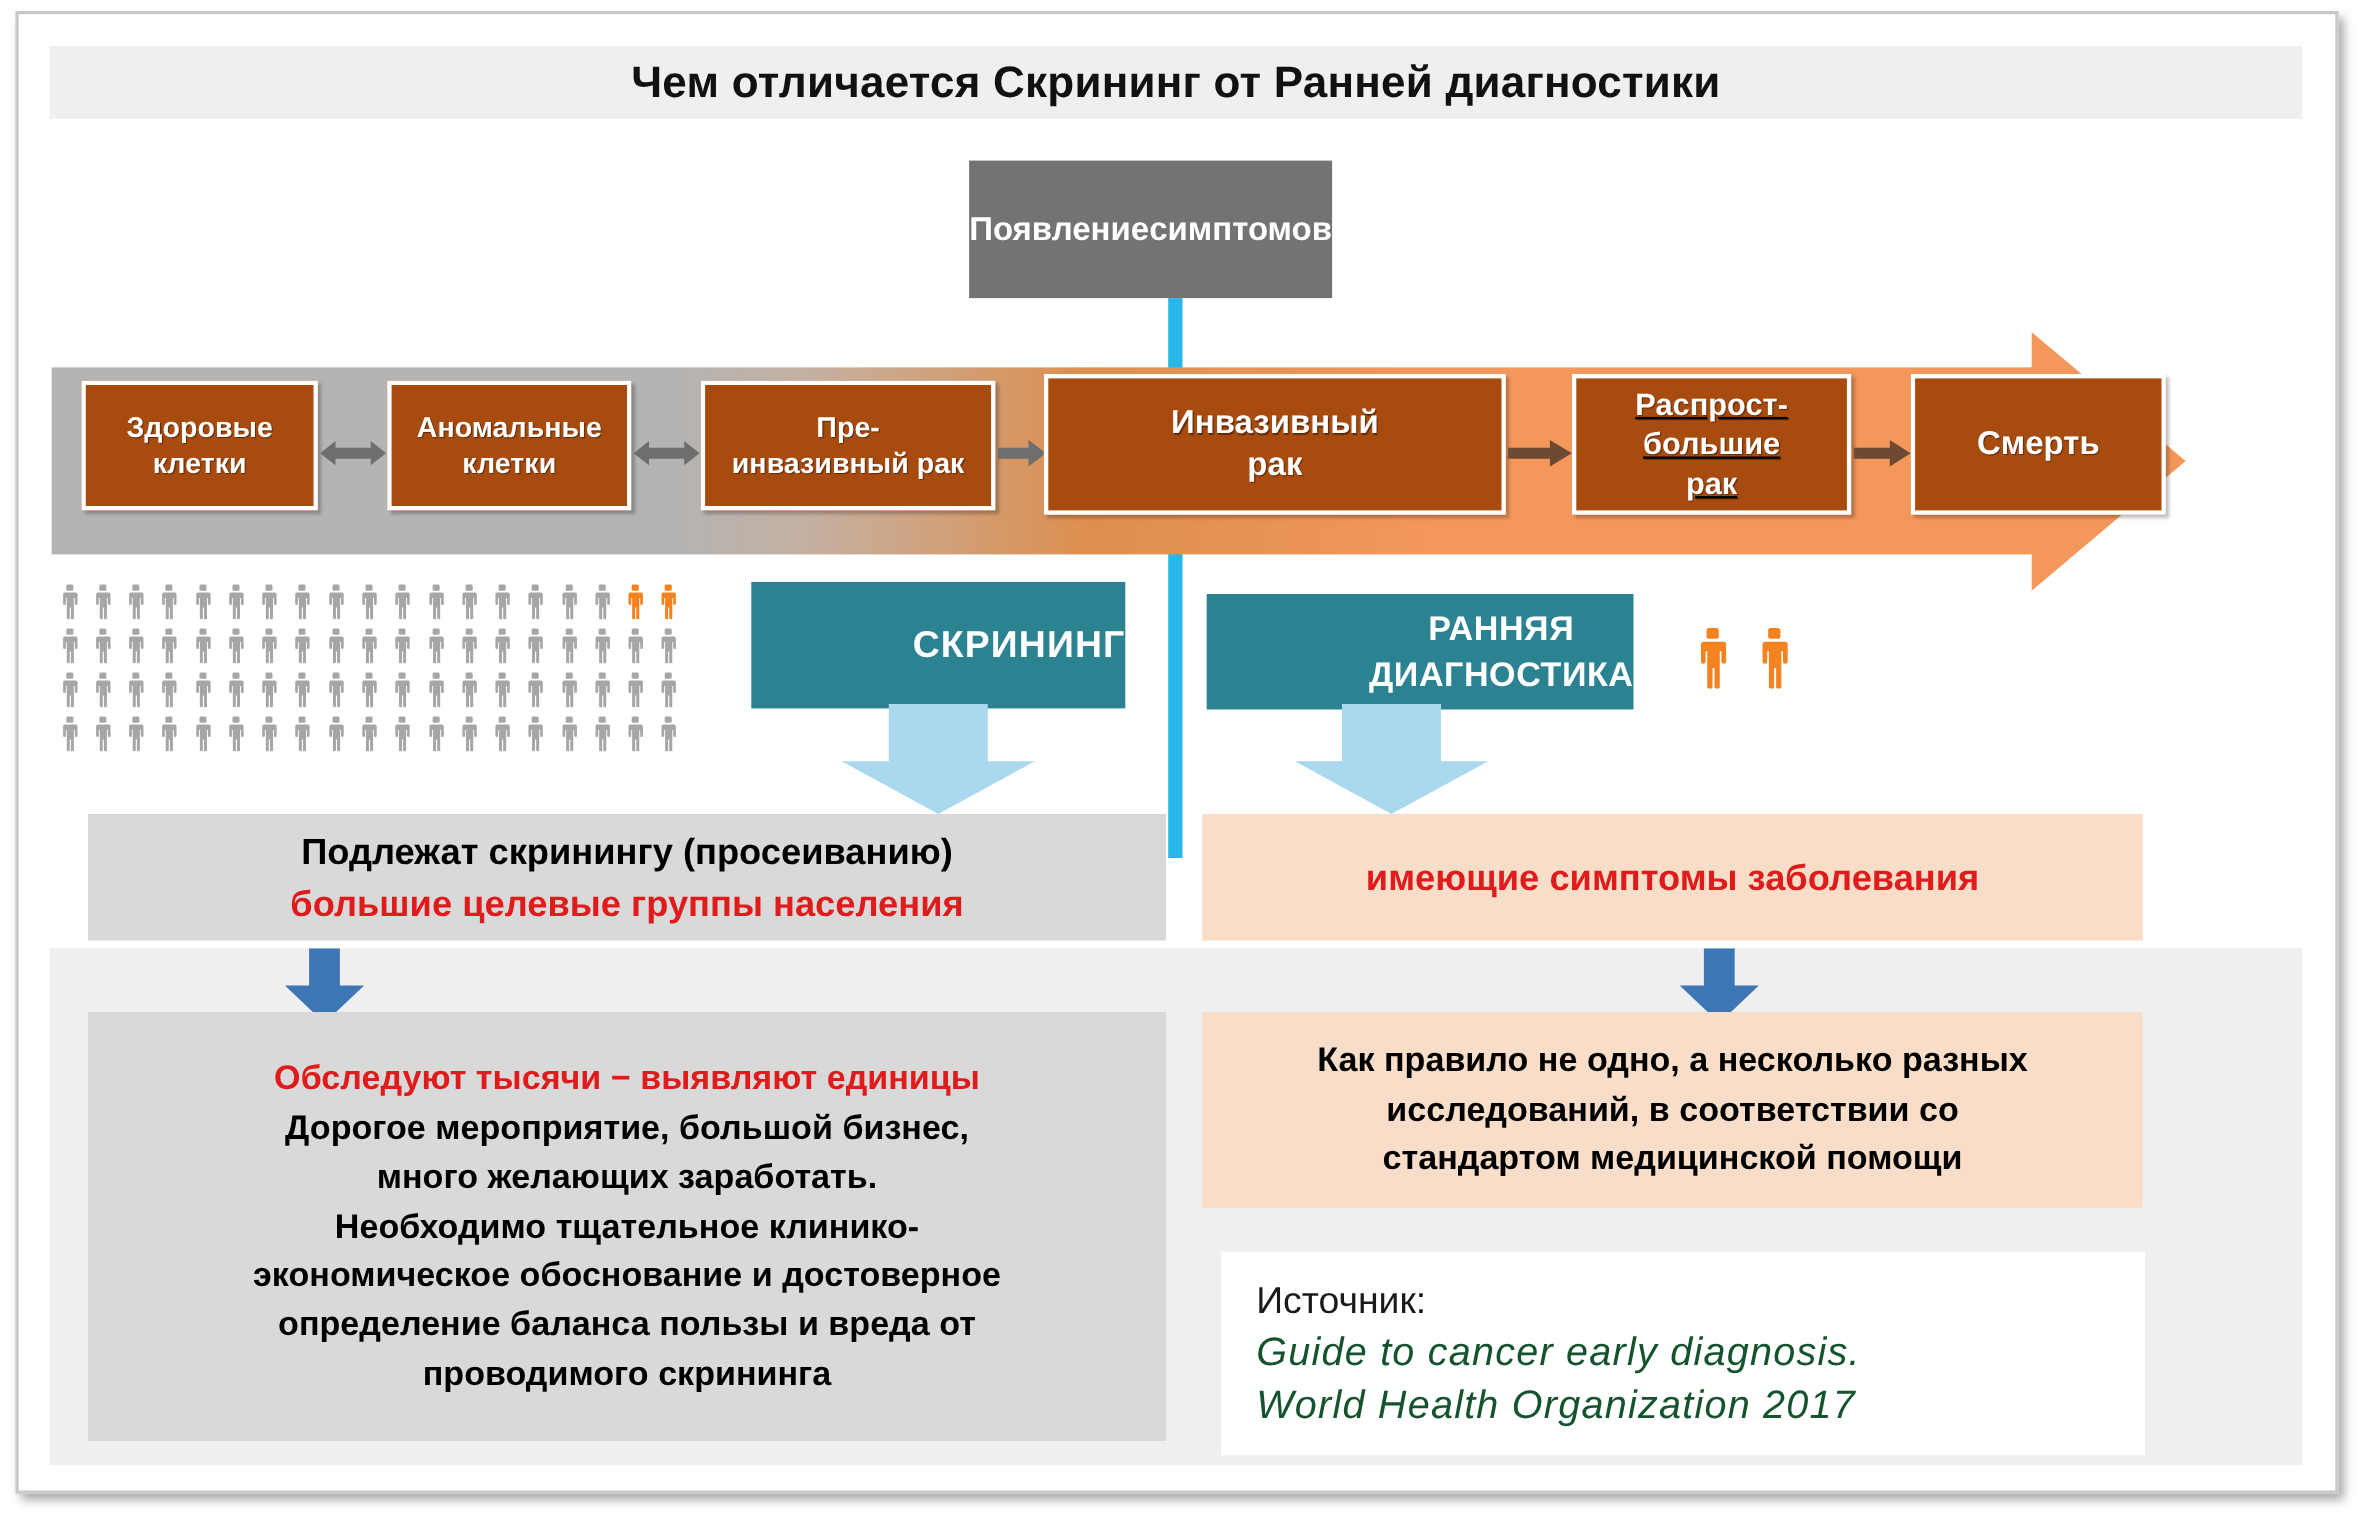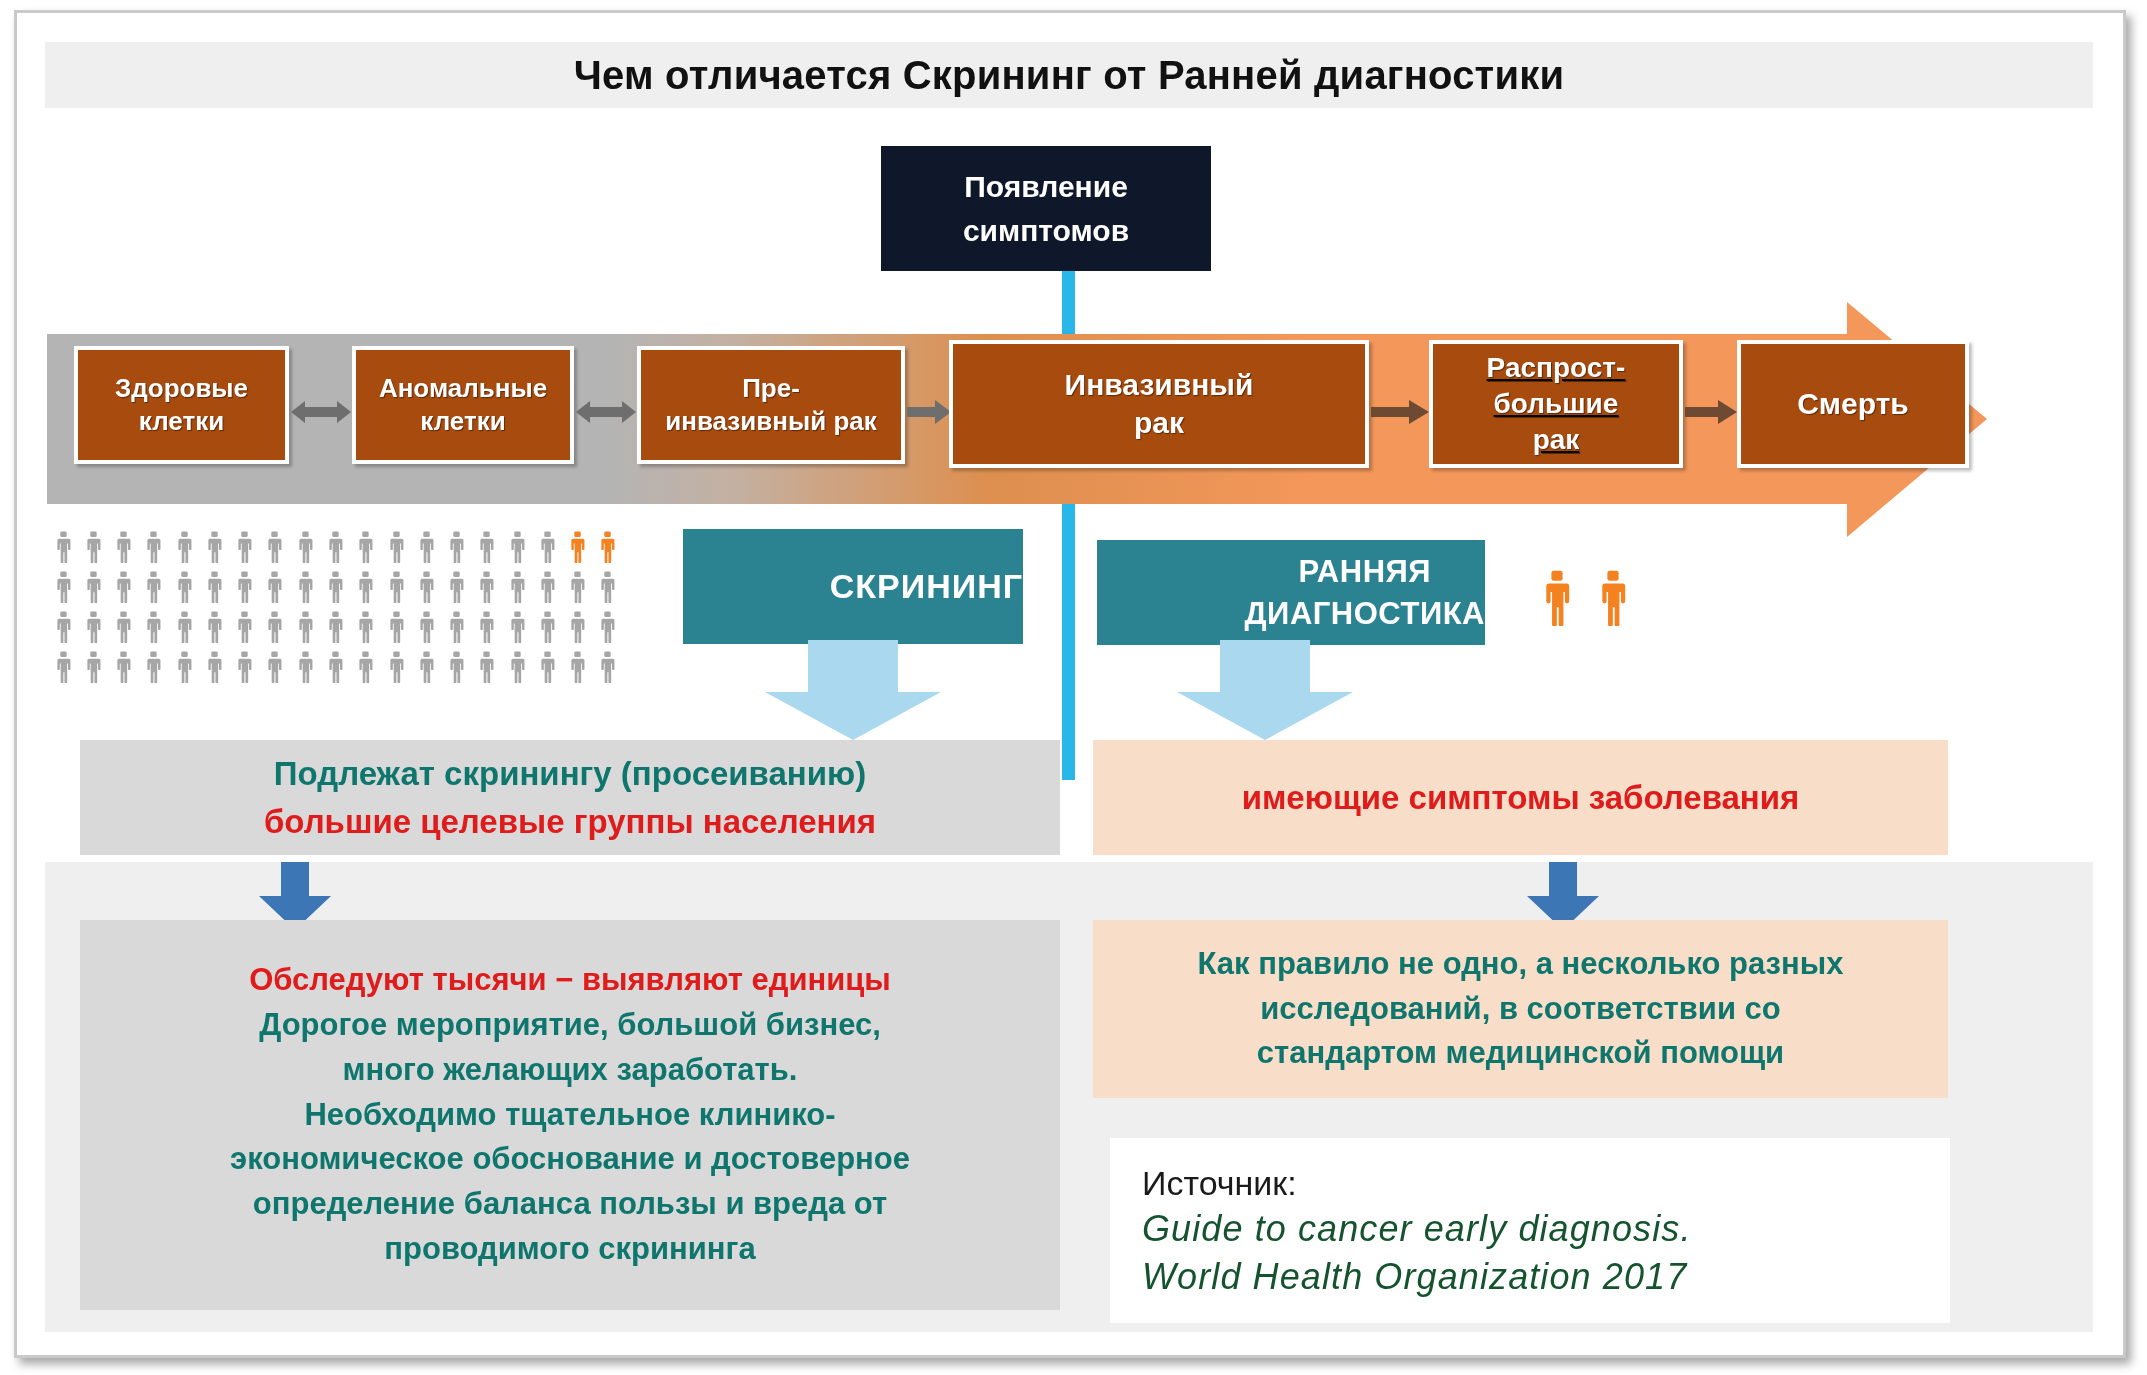--- a/index.html
+++ b/index.html
@@ -24,21 +24,21 @@
     background:#efefef;display:flex;align-items:center;justify-content:center;
   }
   #title-text{
     font-size:40px;font-weight:bold;color:#111111;letter-spacing:.2px;
     white-space:nowrap;
   }
 
   
   #symptoms-box{
     position:absolute;left:881px;top:146px;width:330px;height:125px;
-    background:#0f172a;display:flex;flex-direction:column;
+    background:#737373;display:flex;flex-direction:row;
     align-items:center;justify-content:center;
   }
   #symptoms-box span{
     color:#ffffff;font-size:30px;font-weight:bold;line-height:1.45;
   }
 
   
   .cyan-rule{position:absolute;background:#29b6e8;width:13px;}
   #cyan-1{left:1062px;top:271px;height:83px;}
   #cyan-2{left:1062px;top:480px;height:300px;}
@@ -126,21 +126,21 @@
   #panel-left-top{
     position:absolute;left:80px;top:740px;width:980px;height:115px;
     background:#d9d9d9;display:flex;flex-direction:column;
     align-items:center;justify-content:center;
   }
   #panel-right-top{
     position:absolute;left:1093px;top:740px;width:855px;height:115px;
     background:#f8ddc8;display:flex;flex-direction:column;
     align-items:center;justify-content:center;
   }
-  .p-line{font-size:33px;font-weight:bold;color:#0f766e;line-height:1.45;white-space:nowrap;}
+  .p-line{font-size:33px;font-weight:bold;color:#000000;line-height:1.45;white-space:nowrap;}
   .p-line.red{color:#e01b1b;}
 
   
   #blue-arrow-left{position:absolute;left:255px;top:862px;}
   #blue-arrow-right{position:absolute;left:1523px;top:862px;}
 
   
   #bottom-band{
     position:absolute;left:45px;top:862px;width:2048px;height:470px;
     background:#efefef;

